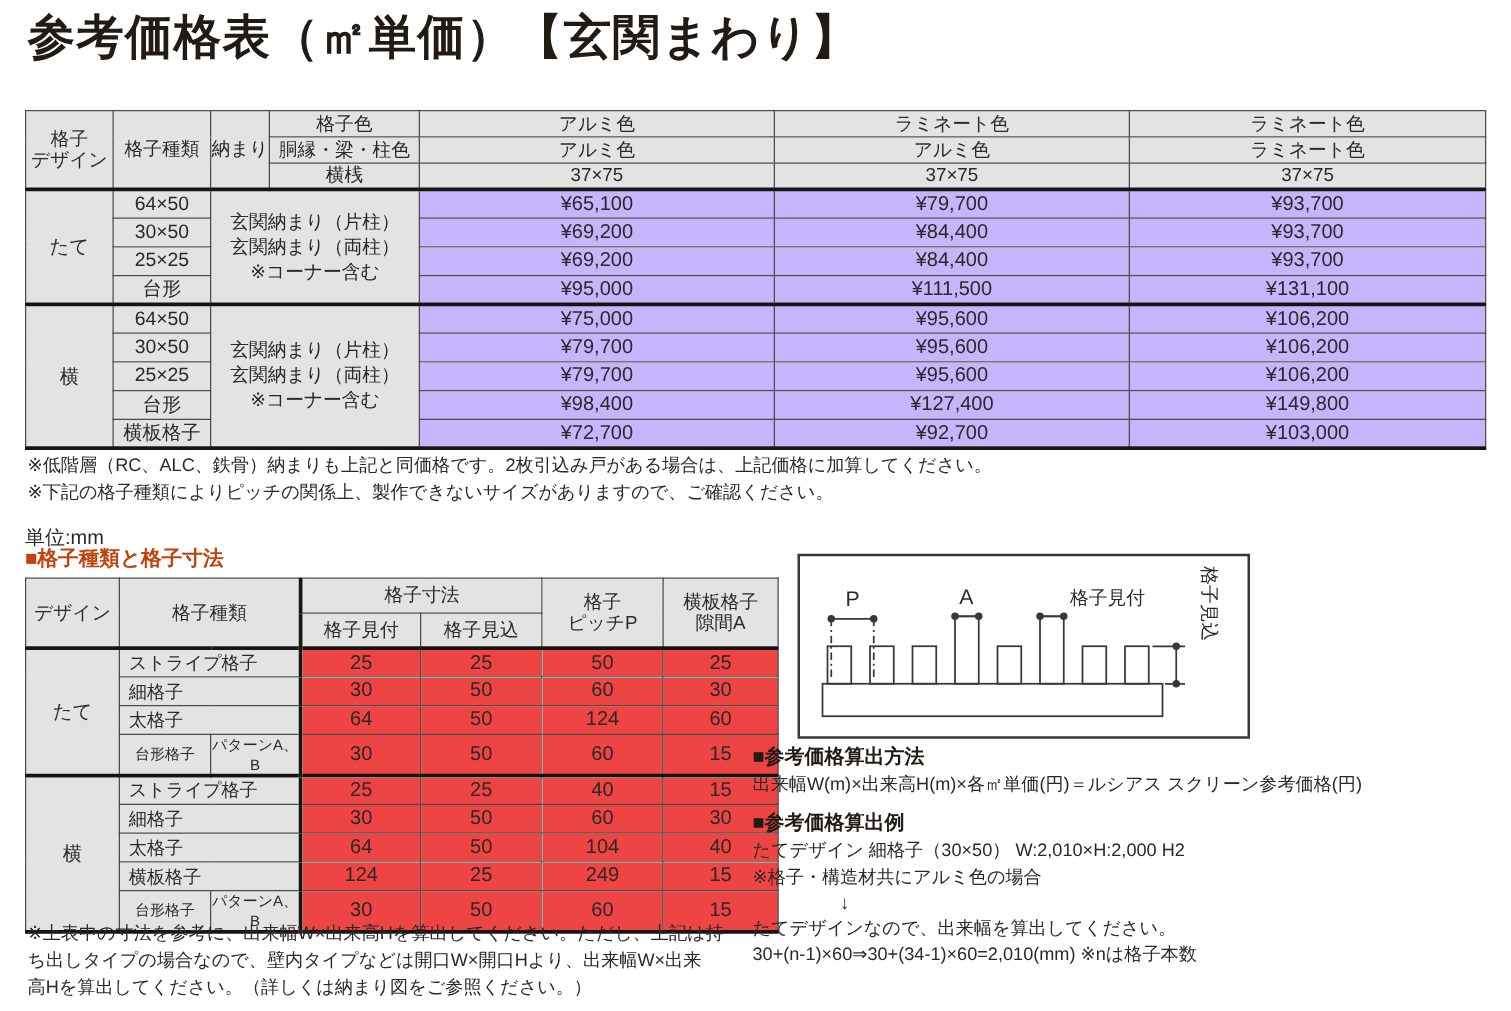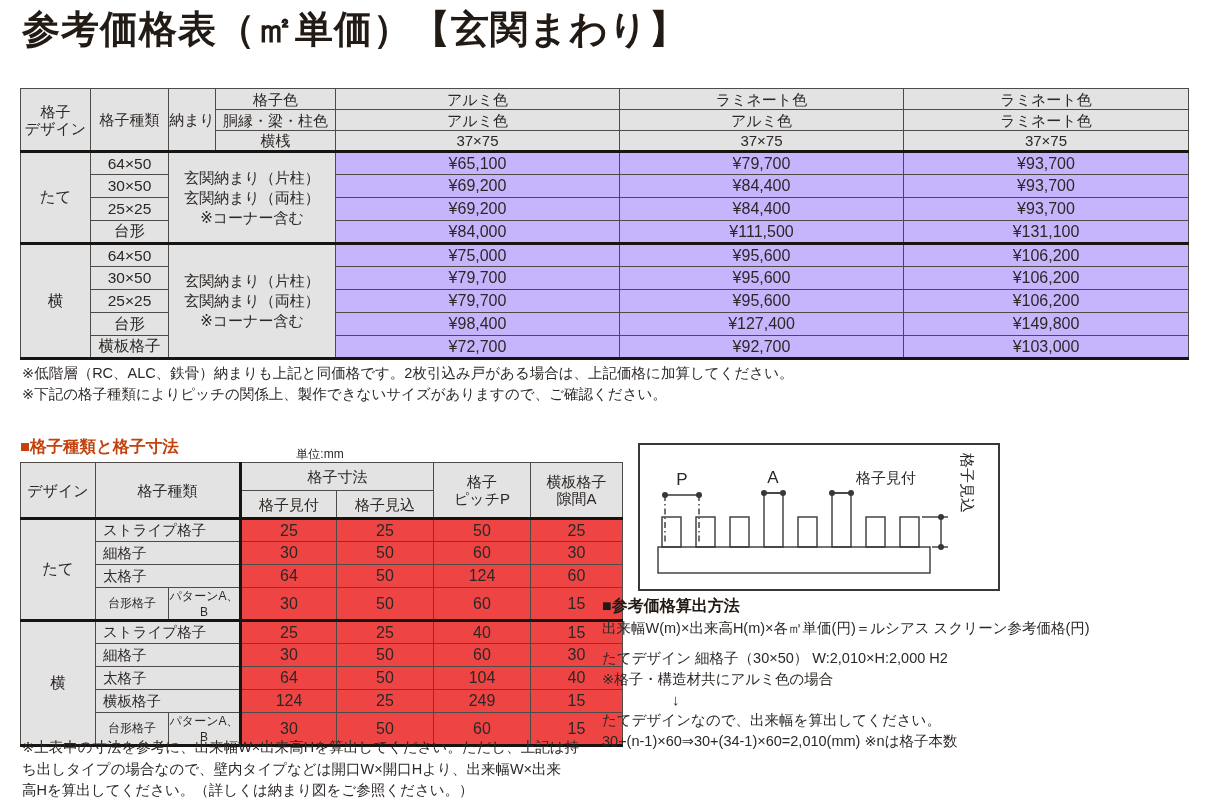--- a/index.html
+++ b/index.html
@@ -40,21 +40,21 @@
   #t2 tbody tr { height:23px; }
   #t2 td.design { font-size:15.5px; }
   #t2 td.tname { font-size:14.5px; text-align:left; padding-left:7px; }
   #t2 td.small { font-size:12px; text-align:center; padding-left:0; }
   #t2 td.num { font-size:16px; background:#ef4444; }
   .vt { border-left:3px solid #171412 !important; }
 
   
   .notes-top { position:absolute; left:22px; top:363px; font-size:14.5px; line-height:21px; color:#2c2826; }
   .sec2-title { position:absolute; left:20px; top:436px; font-size:16.5px; font-weight:bold; color:#c2410c; }
-  .unit-label { position:absolute; left:20px; top:446px; width:600px; text-align:center; font-size:12px; }
+  .unit-label { position:absolute; left:20px; top:420px; width:600px; text-align:left; font-size:16px; }
   .note-bl { position:absolute; left:22px; top:737px; width:610px; font-size:14.5px; line-height:21.5px; white-space:pre-line; }
 
   .diagram-box {
     position:absolute; left:638px; top:443px; width:362px; height:148px;
     border:2px solid #3a3734; box-sizing:border-box; background:#fff;
   }
   .calc { position:absolute; left:602px; top:595px; width:571px; font-size:14.5px; line-height:21px; }
   .calc-h { font-size:16px; font-weight:bold; color:#221a14; margin:0 0 2px 0; }
   .calc-gap { height:9px; }
   .arrow-line { padding-left:70px; font-size:15px; line-height:20px; }
@@ -119,21 +119,21 @@
         <td class="price">¥93,700</td>
       </tr>
       <tr>
         <td class="gray label">25×25</td>
         <td class="price">¥69,200</td>
         <td class="price">¥84,400</td>
         <td class="price">¥93,700</td>
       </tr>
       <tr>
         <td class="gray label">台形</td>
-        <td class="price">¥84,000</td>
+        <td class="price">¥95,000</td>
         <td class="price">¥111,500</td>
         <td class="price">¥131,100</td>
       </tr>
     </tbody>
 
     <tbody class="sec">
       <tr>
         <td rowspan="5" class="gray design">横</td>
         <td class="gray label">64×50</td>
         <td rowspan="5" colspan="2" class="gray pre osm">玄関納まり（片柱）
@@ -322,20 +322,21 @@
         <text x="246" y="38" font-size="15" text-anchor="middle">格子見付</text>
         <text transform="translate(322,8) rotate(90)" font-size="15">格子見込</text>
       </g>
     </svg>
   </div>
 
   <div class="calc">
     <div class="calc-h">■参考価格算出方法</div>
     <div>出来幅W(m)×出来高H(m)×各㎡単価(円)＝ルシアス スクリーン参考価格(円)</div>
     <div class="calc-gap"></div>
+    <div class="calc-h">■参考価格算出例</div>
     <div>たてデザイン 細格子（30×50） W:2,010×H:2,000 H2</div>
     <div>※格子・構造材共にアルミ色の場合</div>
     <div class="arrow-line">↓</div>
     <div>たてデザインなので、出来幅を算出してください。</div>
     <div>30+(n-1)×60⇒30+(34-1)×60=2,010(mm) ※nは格子本数</div>
   </div>
 
   <div class="note-bl">※上表中の寸法を参考に、出来幅W×出来高Hを算出してください。ただし、上記は持
 ち出しタイプの場合なので、壁内タイプなどは開口W×開口Hより、出来幅W×出来
 高Hを算出してください。（詳しくは納まり図をご参照ください。）</div>

